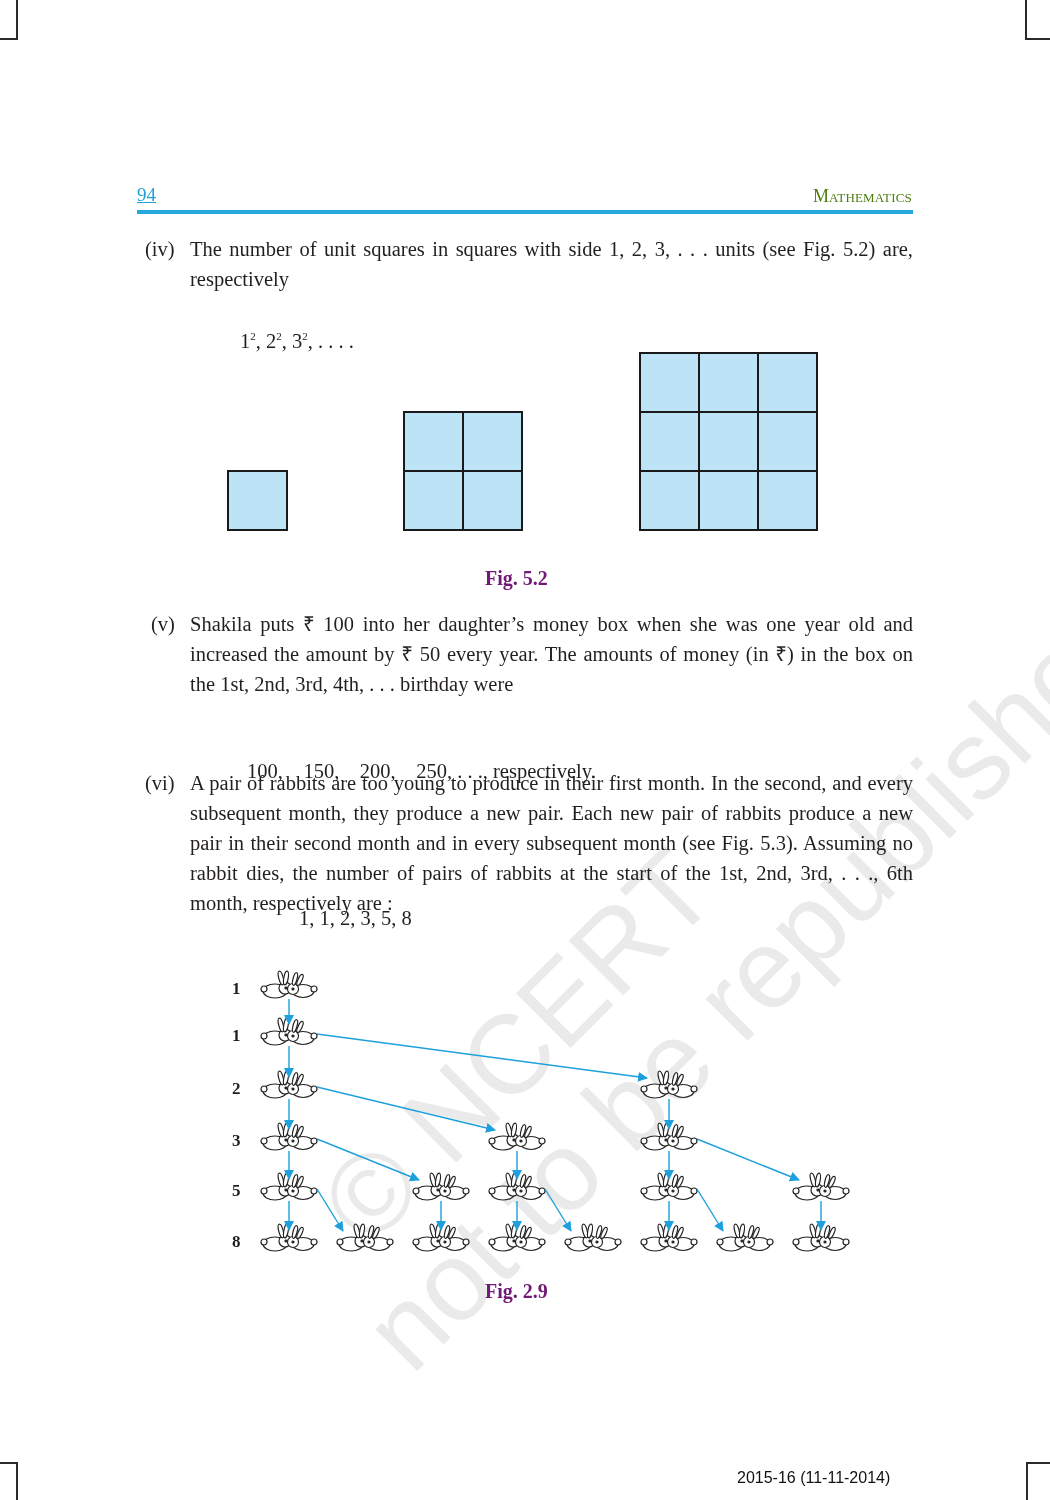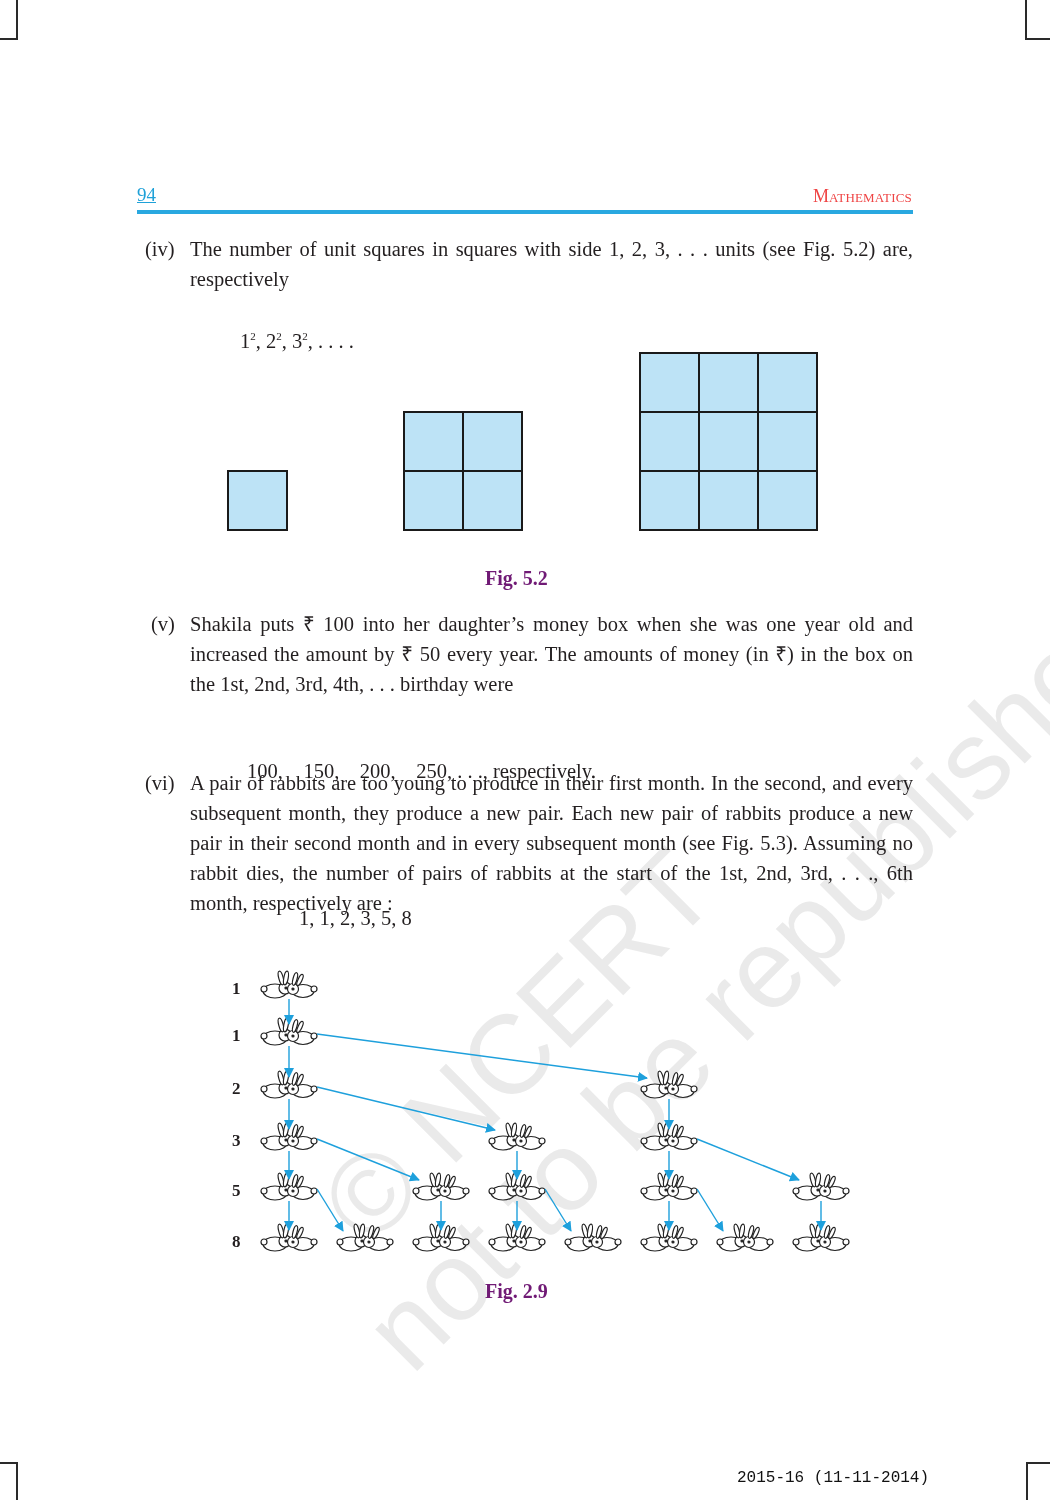--- a/index.html
+++ b/index.html
@@ -1,27 +1,27 @@
 <!DOCTYPE html>
 <html><head>
 <meta charset="utf-8">
 <style>
   html, body { margin:0; padding:0; background:#ffffff; }
   body { width:1050px; height:1500px; position:relative; overflow:hidden;
          font-family:"Liberation Serif", serif; color:#231f20; }
   .crop { position:absolute; background:#2a2a2a; }
   .hdr-num { position:absolute; left:137px; top:184px; font-size:19px; color:#1fa1d8;text-decoration:underline; }
-  .hdr-title { position:absolute; right:138px; top:186px; font-size:18px; color:#ef4444; font-variant:small-caps; letter-spacing:0.2px; }
+  .hdr-title { position:absolute; right:138px; top:186px; font-size:18px; color:#4d7c0f; font-variant:small-caps; letter-spacing:0.2px; }
   .hdr-rule { position:absolute; left:137px; top:210px; width:776px; height:4px; background:#29a8e0; }
   .item { position:absolute; left:145px; width:768px; font-size:20.5px; line-height:30px; }
   .item .lab { position:absolute; left:0; top:0; }
   .item .txt { margin-left:45px; text-align:justify; }
   .seq { position:absolute; font-size:20.5px; }
   .caption { position:absolute; font-family:"Liberation Serif", serif; font-weight:bold; color:#701a75; font-size:20px; }
-  .footer { position:absolute; left:737px; top:1469px; font-family:Liberation Mono, monospace; font-size:16px; color:#111; }
+  .footer { position:absolute; left:737px; top:1469px; font-family:Liberation Sans, sans-serif; font-size:16px; color:#111; }
   .watermark { position:absolute; left:180px; top:540px; width:900px; font-family:"Liberation Sans", sans-serif; font-size:112px; color:rgba(160,160,160,0.22); transform:rotate(-45deg); transform-origin:0 0; white-space:nowrap; pointer-events:none; line-height:120px; }
   svg { position:absolute; left:0; top:0; }
   sup { font-size:11px; vertical-align:8px; }
 </style>
 </head>
 <body>
 
 <div class="crop" style="left:16px;top:0;width:2px;height:40px;"></div>
 <div class="crop" style="left:0;top:38px;width:18px;height:2px;"></div>
 <div class="crop" style="left:1025px;top:0;width:2px;height:40px;"></div>

